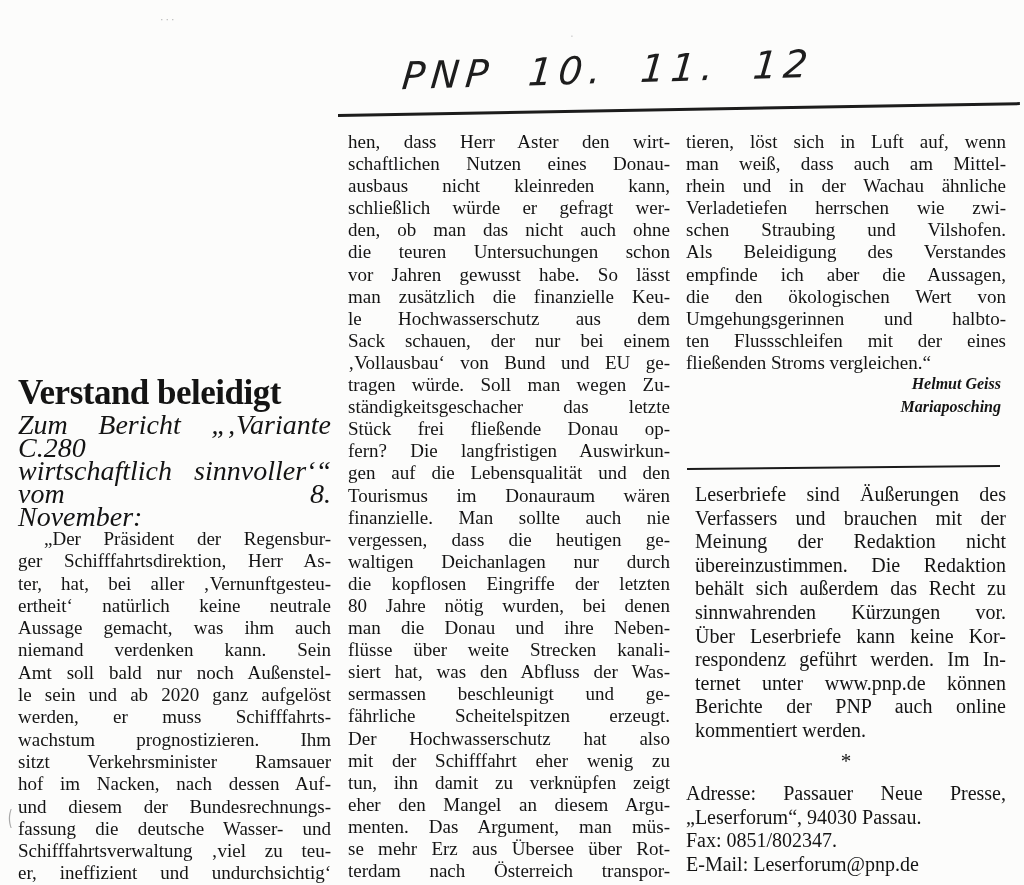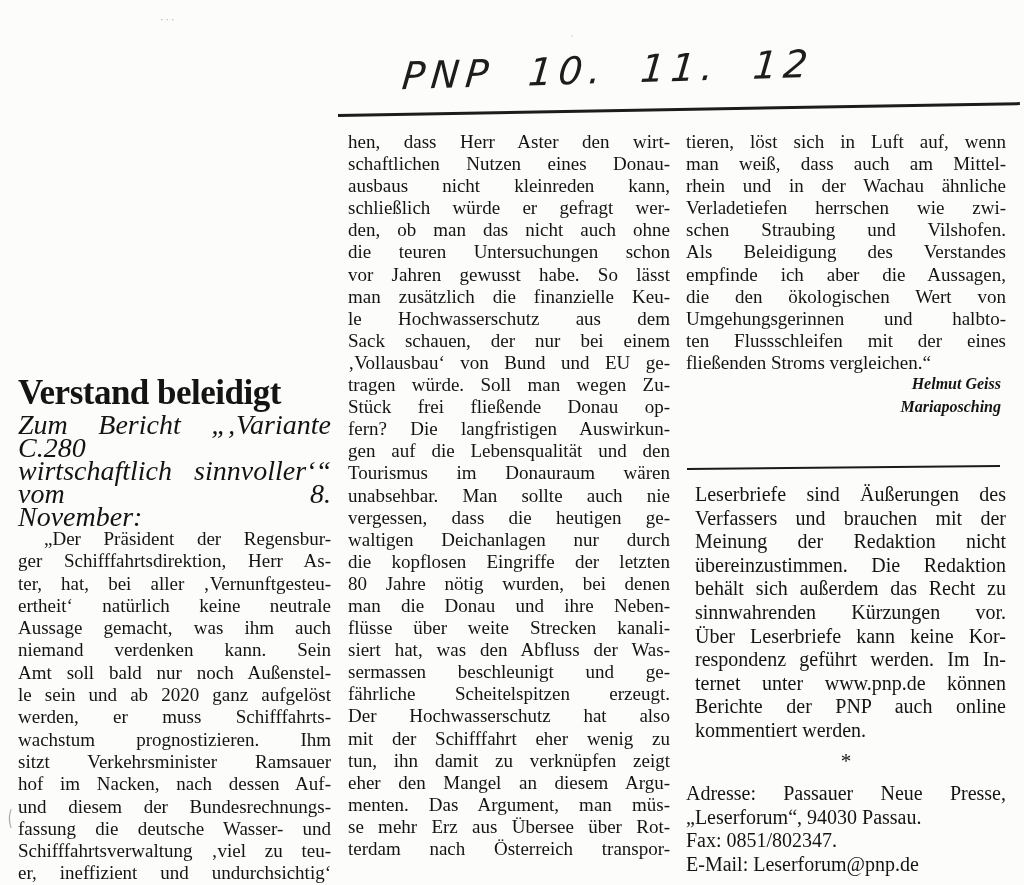--- a/index.html
+++ b/index.html
@@ -112,25 +112,26 @@
       <div class="line">ausbaus nicht kleinreden kann,</div>
       <div class="line">schließlich würde er gefragt wer-</div>
       <div class="line">den, ob man das nicht auch ohne</div>
       <div class="line">die teuren Untersuchungen schon</div>
       <div class="line">vor Jahren gewusst habe. So lässt</div>
       <div class="line">man zusätzlich die finanzielle Keu-</div>
       <div class="line">le Hochwasserschutz aus dem</div>
       <div class="line">Sack schauen, der nur bei einem</div>
       <div class="line">‚Vollausbau‘ von Bund und EU ge-</div>
       <div class="line">tragen würde. Soll man wegen Zu-</div>
+      <div class="line">ständigkeitsgeschacher das letzte</div>
       <div class="line">Stück frei fließende Donau op-</div>
       <div class="line">fern? Die langfristigen Auswirkun-</div>
       <div class="line">gen auf die Lebensqualität und den</div>
       <div class="line">Tourismus im Donauraum wären</div>
-      <div class="line">unabsehbar. Man sollte auch nie</div>
+      <div class="line">finanzielle. Man sollte auch nie</div>
       <div class="line">vergessen, dass die heutigen ge-</div>
       <div class="line">waltigen Deichanlagen nur durch</div>
       <div class="line">die kopflosen Eingriffe der letzten</div>
       <div class="line">80 Jahre nötig wurden, bei denen</div>
       <div class="line">man die Donau und ihre Neben-</div>
       <div class="line">flüsse über weite Strecken kanali-</div>
       <div class="line">siert hat, was den Abfluss der Was-</div>
       <div class="line">sermassen beschleunigt und ge-</div>
       <div class="line">fährliche Scheitelspitzen erzeugt.</div>
       <div class="line">Der Hochwasserschutz hat also</div>

